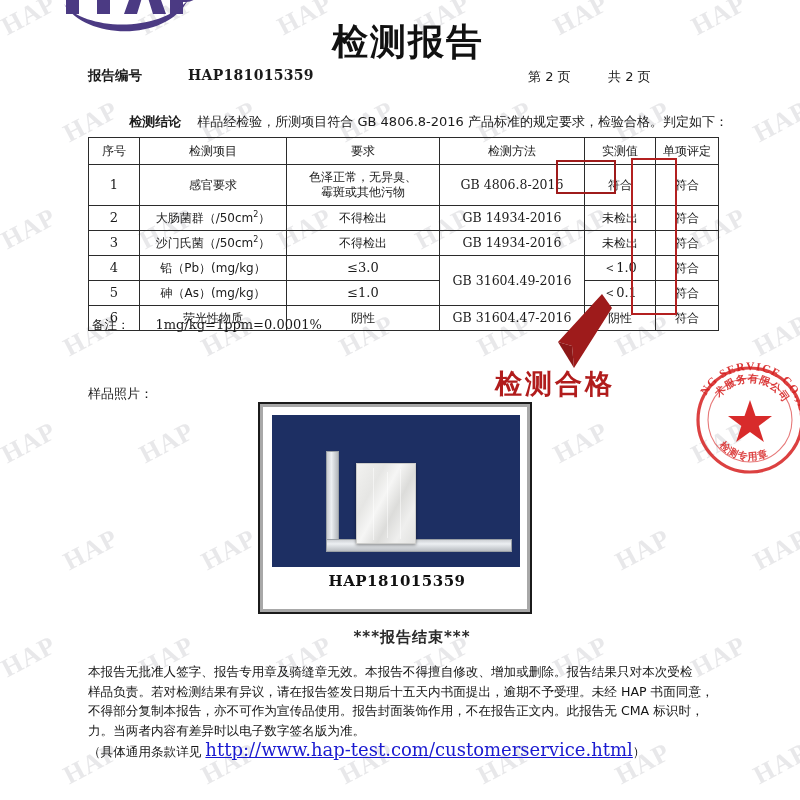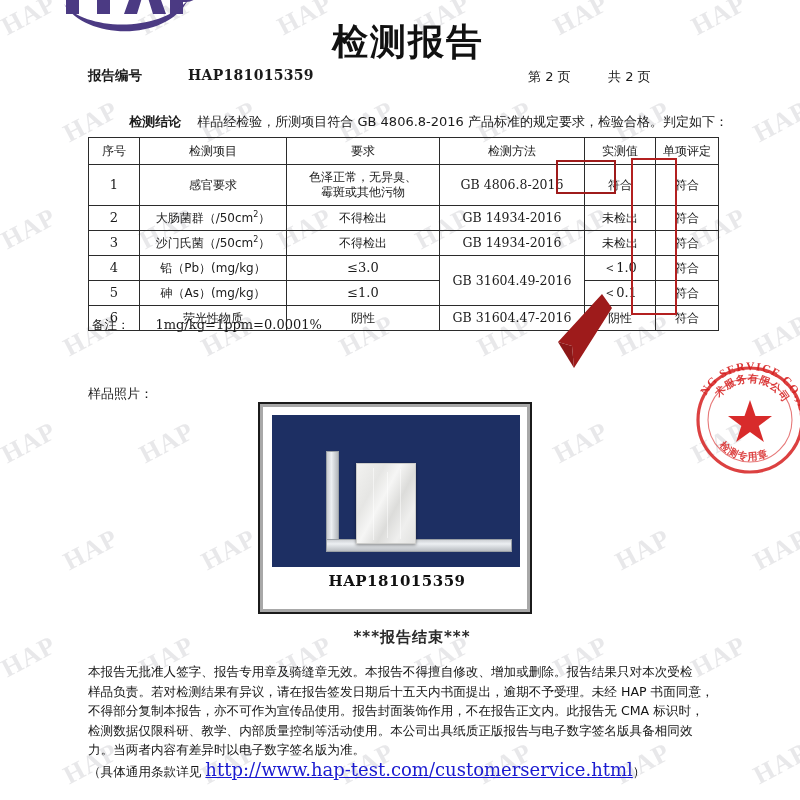--- a/index.html
+++ b/index.html
@@ -499,20 +499,21 @@
     <span id="note-label">备注：</span>
     <span id="note-text">1mg/kg=1ppm=0.0001%</span>
   </div>
 
   <div id="pass-arrow">
     <svg viewBox="0 0 90 88" width="90" height="88">
       <polygon points="74,2 84,16 46,76 44,54 30,50" fill="#9e1b1b"></polygon>
       <polygon points="44,54 46,76 30,50" fill="#8c1818"></polygon>
     </svg>
   </div>
+  <div id="pass-label">检测合格</div>
 
   <div id="sample-photo-label">样品照片：</div>
 
   <div id="photo-frame">
     <div id="photo-inner">
       <div class="ruler" id="ruler-v"></div>
       <div class="ruler" id="ruler-h"></div>
       <div id="sample-sheet">
         <div class="sheet-fold" style="left:16px;top:4px;height:72px;"></div>
         <div class="sheet-fold" style="left:30px;top:8px;height:66px;"></div>
@@ -543,20 +544,19 @@
       <polygon fill="#d62020" opacity="0.95" points="64,44 69.5,60 86,60 72.7,70 77.9,86 64,76 50.1,86 55.3,70 42,60 58.5,60"></polygon>
     </svg>
   </div>
 
   <div id="end-marker">***报告结束***</div>
 
   <div id="footer-notes">
     <div class="fn-line">本报告无批准人签字、报告专用章及骑缝章无效。本报告不得擅自修改、增加或删除。报告结果只对本次受检</div>
     <div class="fn-line">样品负责。若对检测结果有异议，请在报告签发日期后十五天内书面提出，逾期不予受理。未经 HAP 书面同意，</div>
     <div class="fn-line">不得部分复制本报告，亦不可作为宣传品使用。报告封面装饰作用，不在报告正文内。此报告无 CMA 标识时，</div>
-    <div class="fn-line">检测数据仅限科研、教学、内部质量控制等活动使用。本公司出具纸质正版报告与电子数字签名版具备相同效</div>
     <div class="fn-line">力。当两者内容有差异时以电子数字签名版为准。</div>
     <div class="fn-line">
       <span>（具体通用条款详见 </span><a id="footer-link" href="#">http://www.hap-test.com/customerservice.html</a><span>）</span>
     </div>
   </div>
 
 </div>
 
 </body></html>

